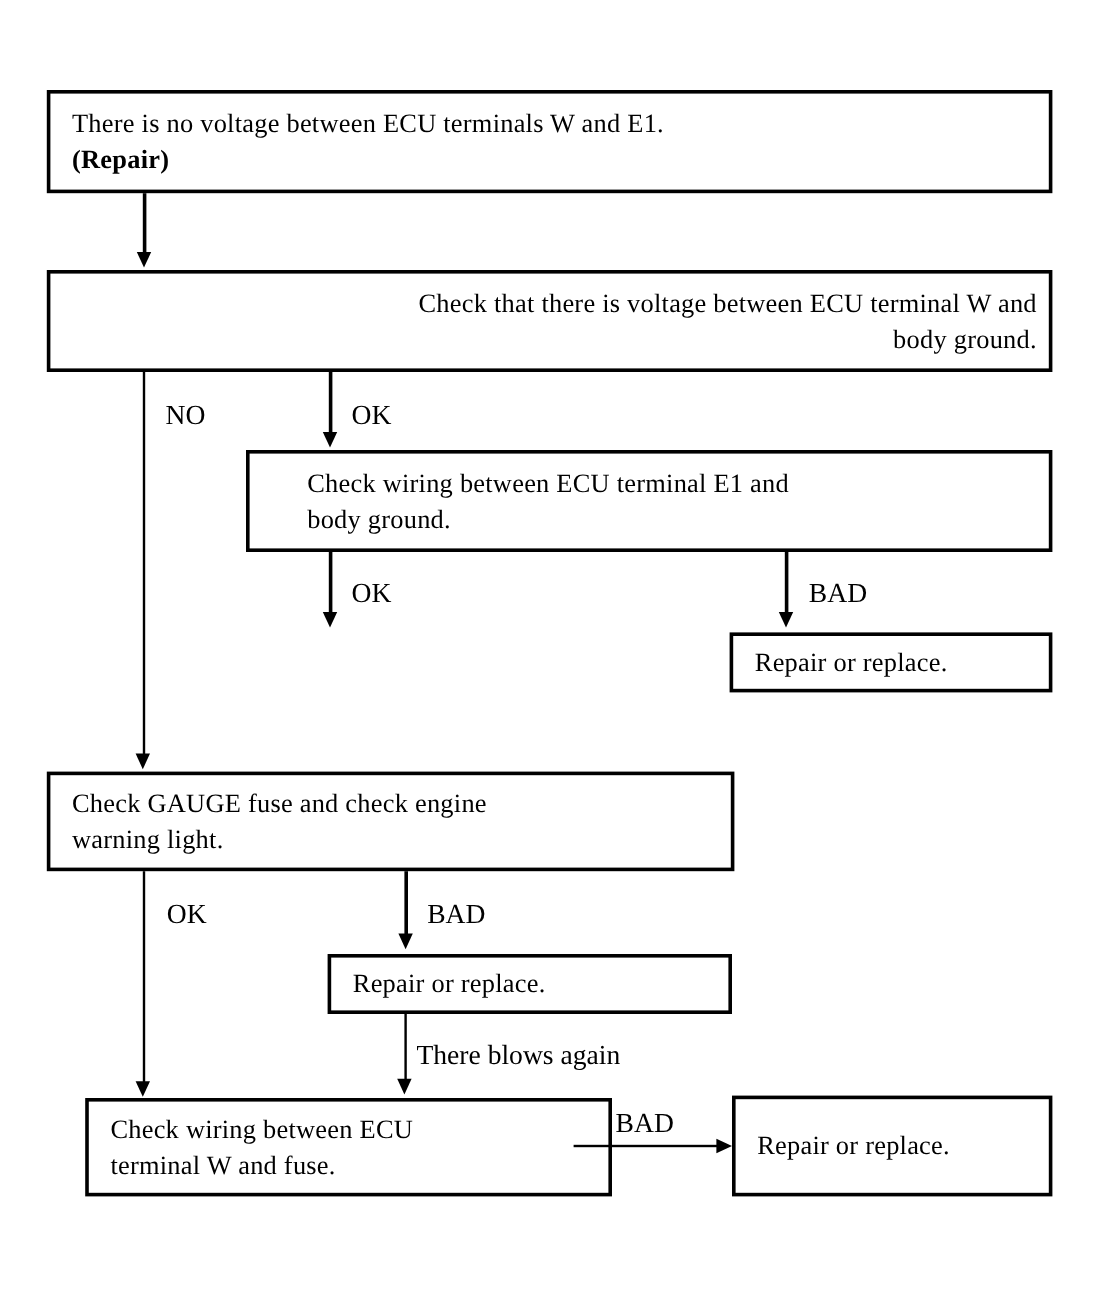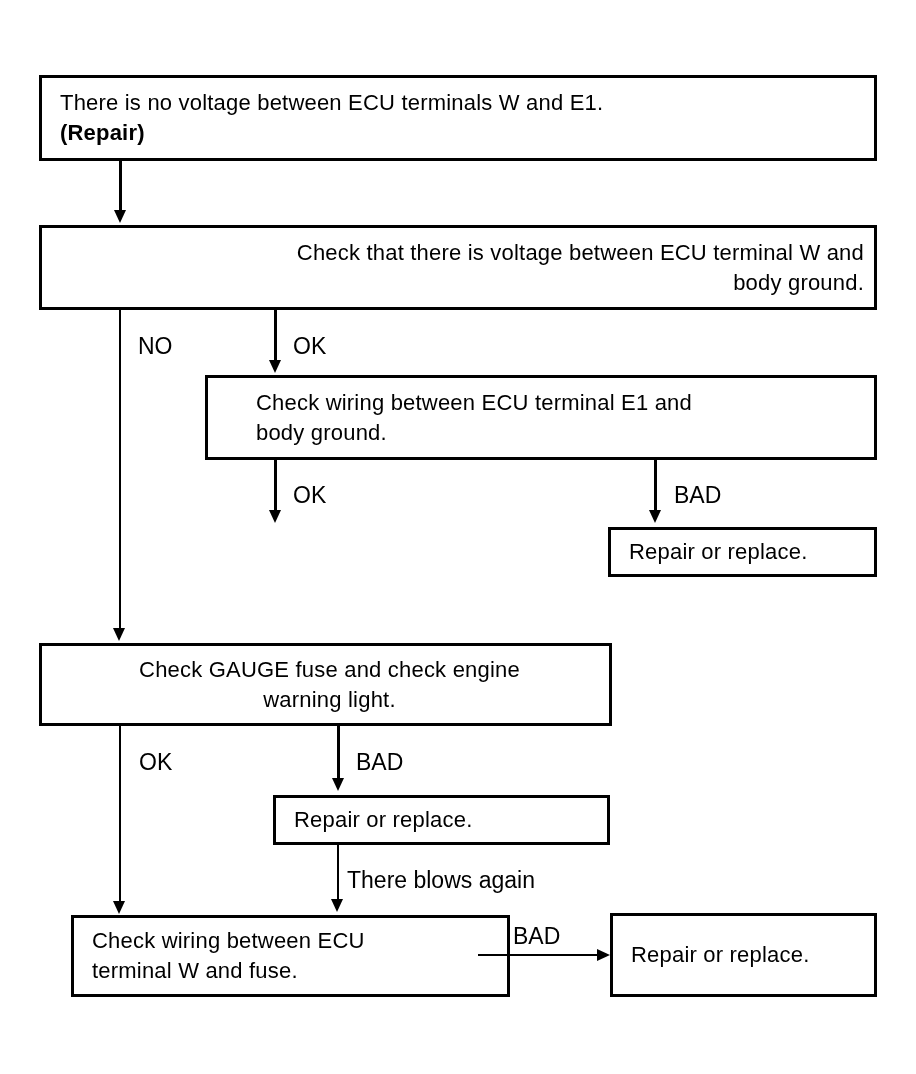--- a/index.html
+++ b/index.html
@@ -5,21 +5,21 @@
   html, body {
     margin: 0;
     padding: 0;
     background: #ffffff;
   }
   #canvas {
     position: relative;
     width: 916px;
     height: 1074px;
     background: #ffffff;
-    font-family: Liberation Sans, sans-serif;
+    font-family: Liberation Serif, serif;
     overflow: hidden;
   }
   .node {
     position: absolute;
     box-sizing: border-box;
     border: 3px solid #000000;
     background: #ffffff;
     color: #000000;
     font-size: 22px;
     line-height: 30px;
@@ -107,21 +107,21 @@
 
   <div class="vline" style="left:654px; top:460px; height:52px;"></div>
   <div class="arrow-down" style="left:649px; top:510px;"></div>
   <div class="edge-label" style="left:674px; top:483px;">BAD</div>
 
 
   <div class="node" style="left:608px; top:527px; width:269px; height:50px;">
     <div class="txt">Repair or replace.</div>
   </div>
 
-  <div class="node" style="left:39px; top:643px; width:573px; height:83px;text-align:center;">
+  <div class="node" style="left:39px; top:643px; width:573px; height:83px;">
     <div class="txt">Check GAUGE fuse and check engine</div>
     <div class="txt">warning light.</div>
   </div>
 
   <div class="vline" style="left:119px; top:726px; height:178px; width:2px;"></div>
   <div class="arrow-down" style="left:113px; top:901px;"></div>
   <div class="edge-label" style="left:139px; top:750px;">OK</div>
 
   <div class="vline" style="left:337px; top:726px; height:53px;"></div>
   <div class="arrow-down" style="left:332px; top:778px;"></div>

